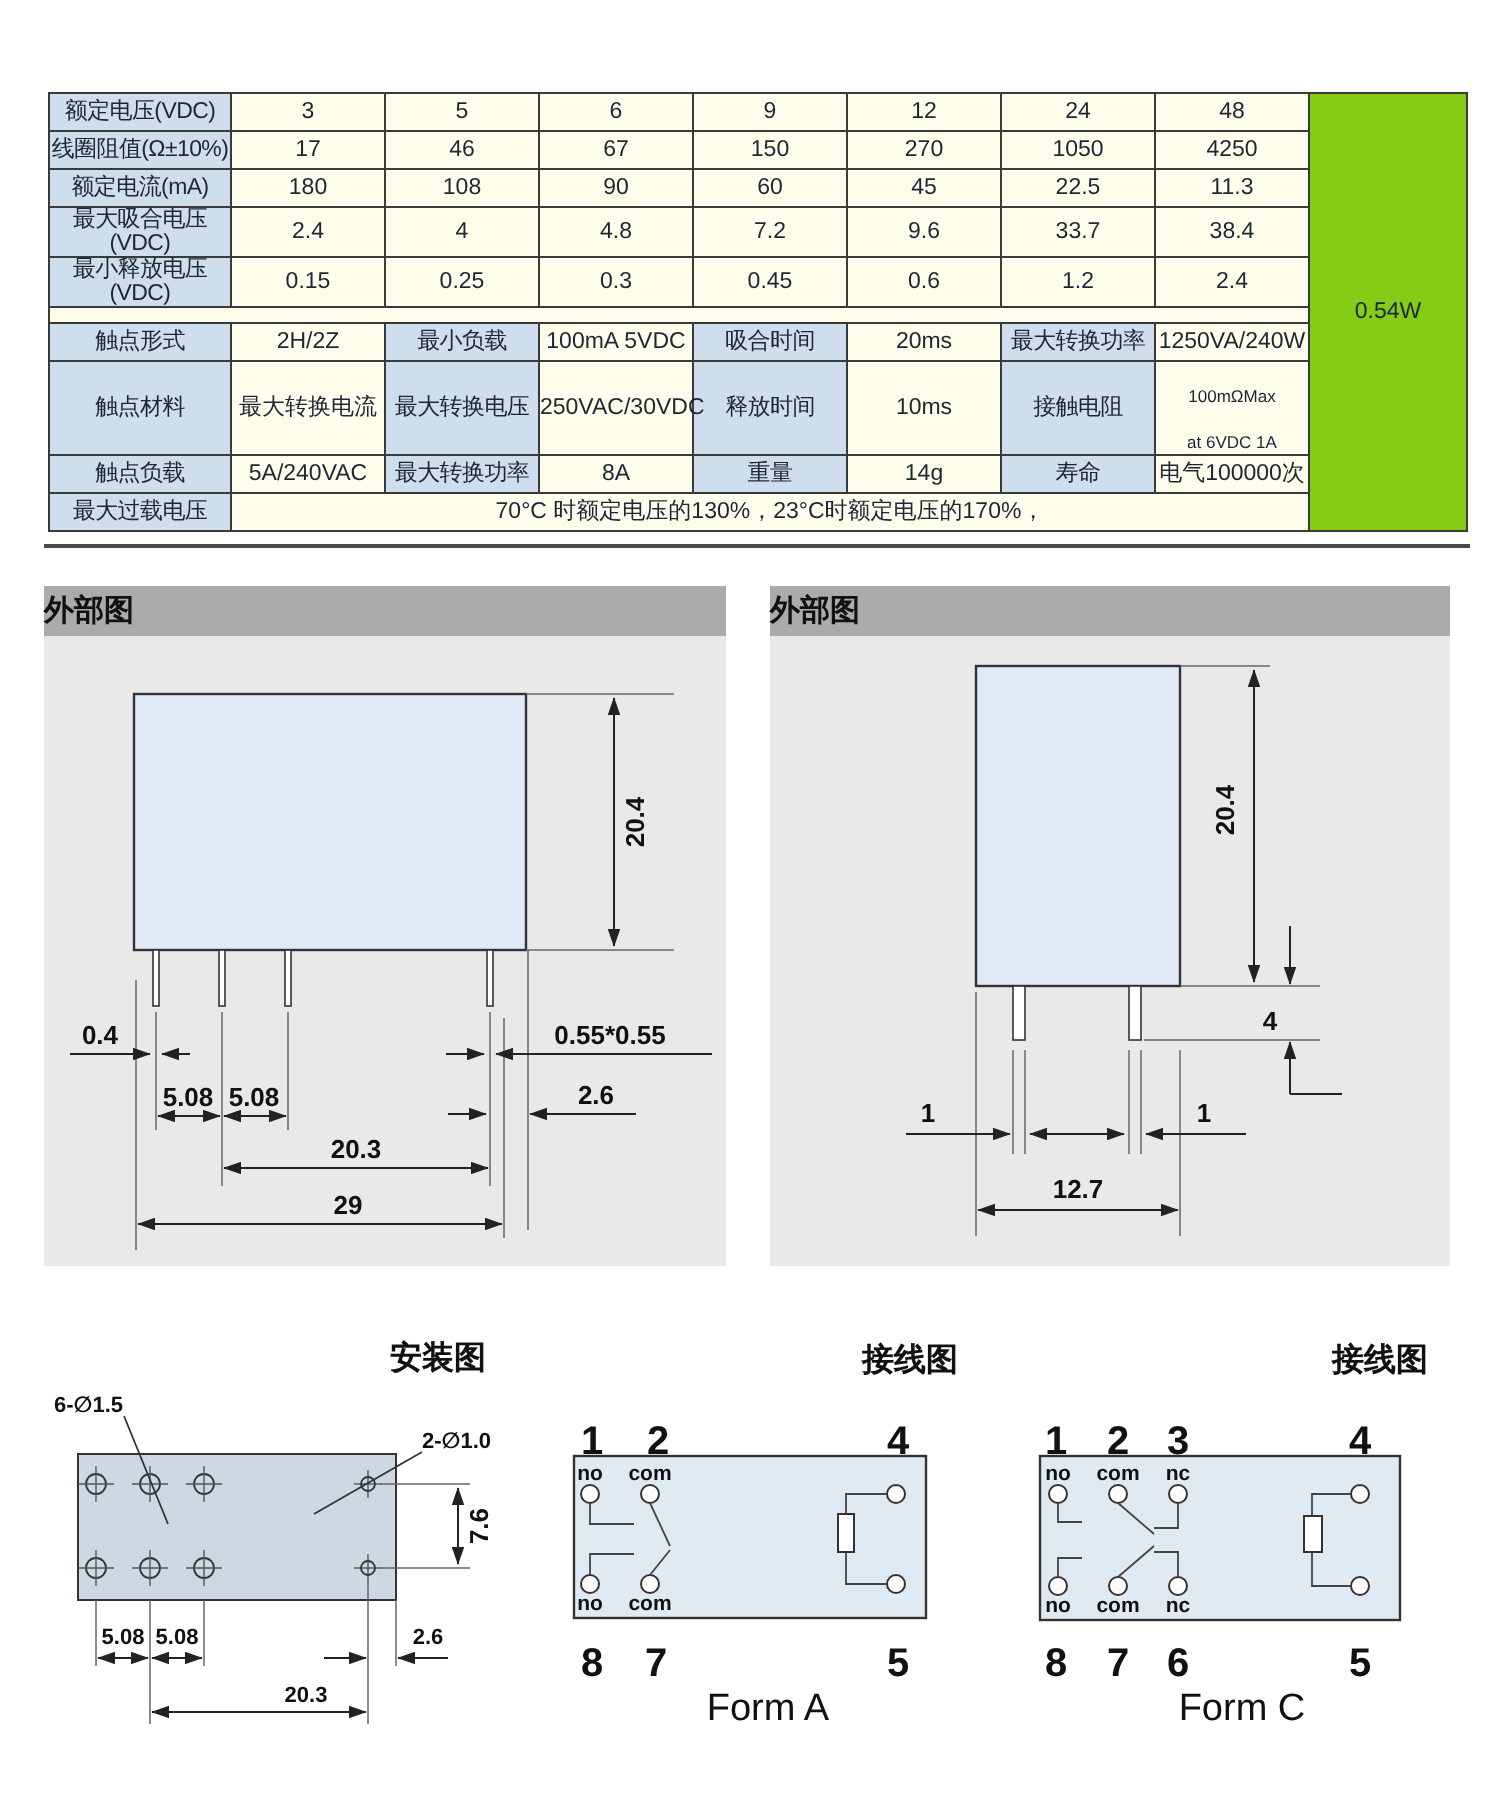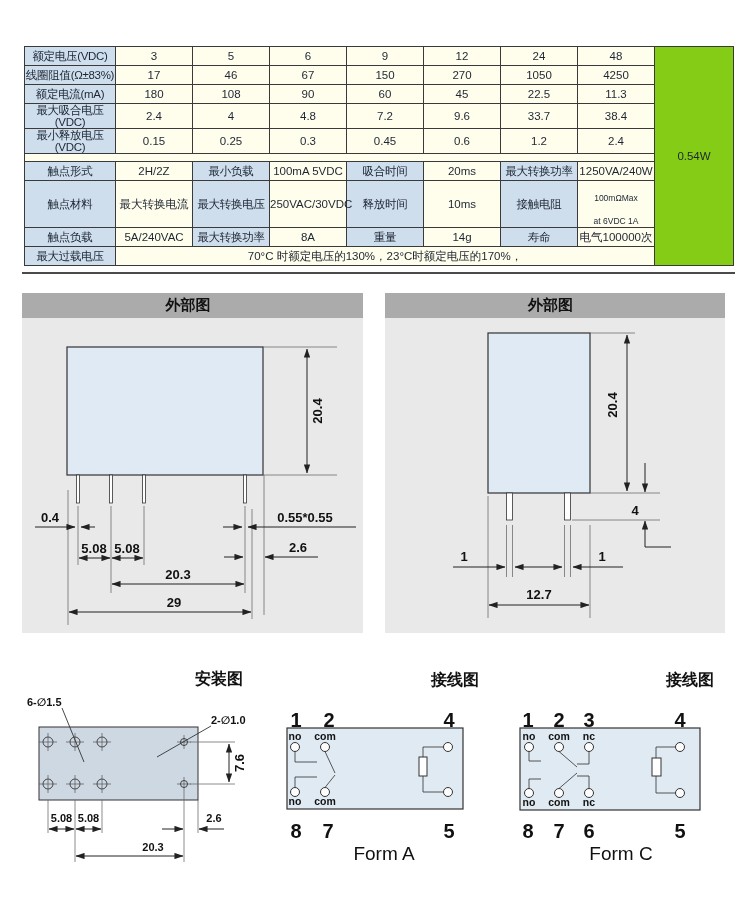--- a/index.html
+++ b/index.html
@@ -18,21 +18,21 @@
   td.sm div{font-size:8.5px;line-height:1.15;margin-top:13px;}
   td.left{text-align:left;padding-left:6px;}
   
   .sec-title{left:24px;top:244px;font-size:20px;font-weight:bold;color:#101010;letter-spacing:1px;}
   .rule{left:22px;top:272px;width:713px;height:2px;background:#4a4a4a;}
   
   .panel{top:293px;height:340px;background:#e9e9e9;}
   #panel-left{left:22px;width:341px;}
   #panel-right{left:385px;width:340px;}
   .phead{height:25px;background:#ababab;color:#111;font-size:15px;font-weight:bold;
-         display:flex;align-items:center;justify-content:center;padding-right:9px;box-sizing:border-box;}
+         display:flex;align-items:center;justify-content:flex-start;padding-right:9px;box-sizing:border-box;}
   .panel svg{position:absolute;left:0;top:0;}
   
   text{font-family:"Liberation Sans","DejaVu Sans",sans-serif;fill:#111;}
   .dim{font-size:13px;font-weight:bold;}
   .dim-sm{font-size:11px;font-weight:bold;}
   .ttl{font-size:16px;font-weight:bold;}
   .num{font-size:20px;font-weight:600;}
   .lbl{font-size:10.5px;font-weight:bold;}
   .cap{font-size:19px;}
 </style>
@@ -60,21 +60,21 @@
         <td class="val">3</td>
         <td class="val">5</td>
         <td class="val">6</td>
         <td class="val">9</td>
         <td class="val">12</td>
         <td class="val">24</td>
         <td class="val">48</td>
         <td class="power" rowspan="10">0.54W</td>
       </tr>
       <tr>
-        <th class="lab">线圈阻值(Ω±83%)</th>
+        <th class="lab">线圈阻值(Ω±10%)</th>
         <td class="val">17</td>
         <td class="val">46</td>
         <td class="val">67</td>
         <td class="val">150</td>
         <td class="val">270</td>
         <td class="val">1050</td>
         <td class="val">4250</td>
       </tr>
       <tr>
         <th class="lab">额定电流(mA)</th>

